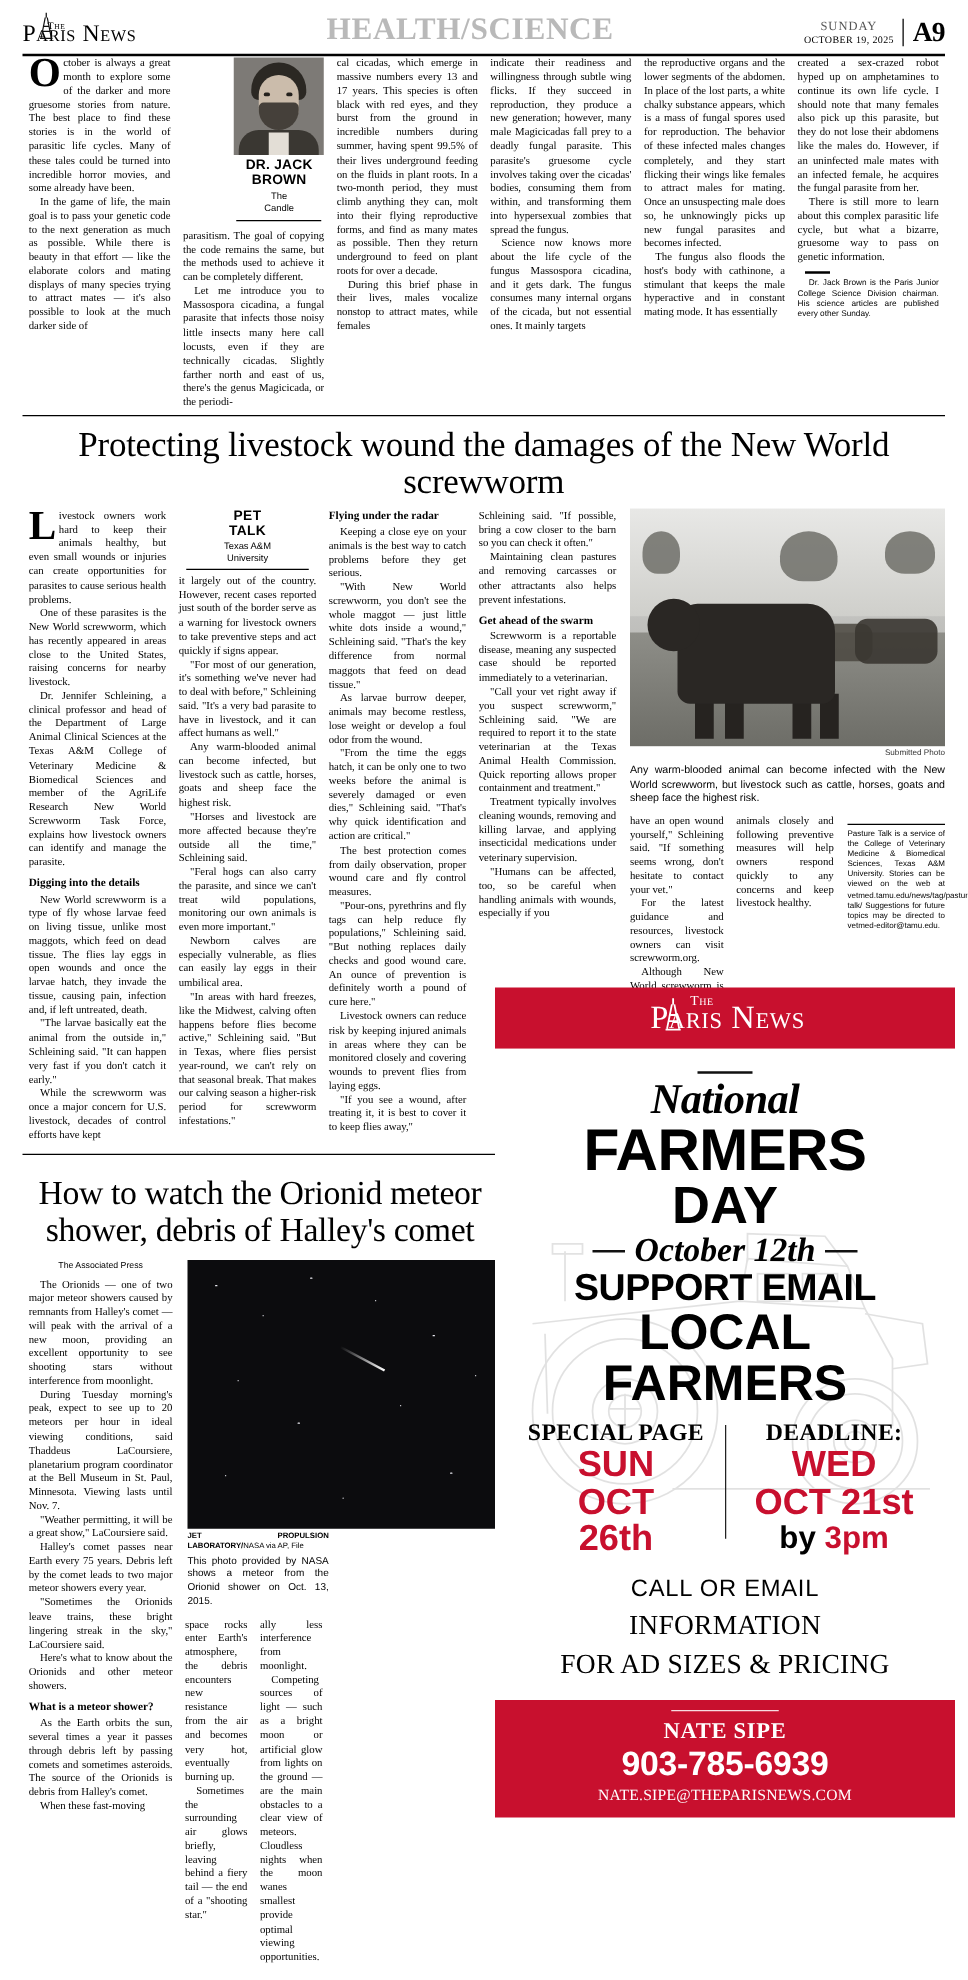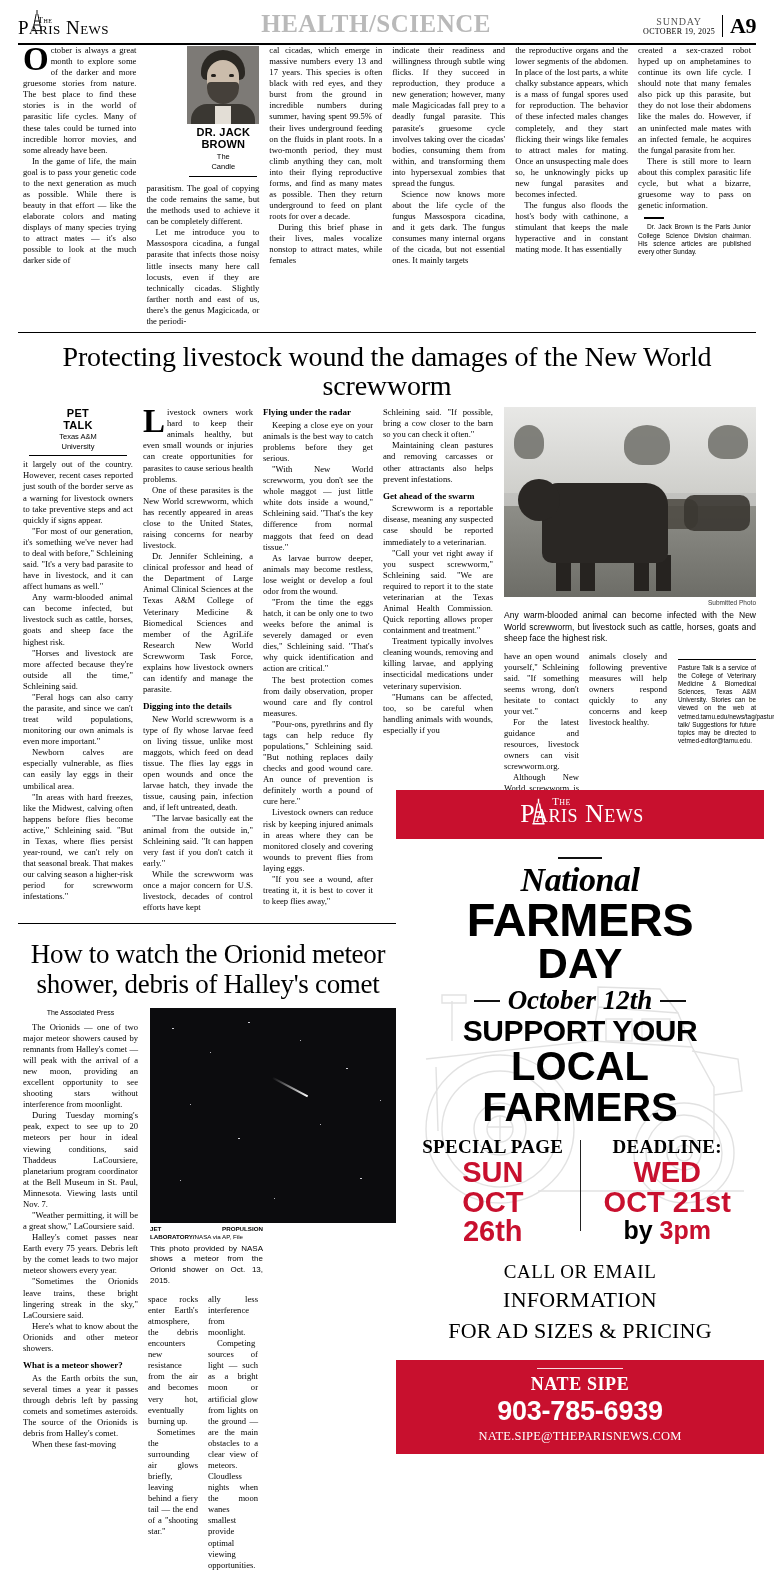--- a/index.html
+++ b/index.html
@@ -174,21 +174,21 @@
           letter-spacing:.3px; }
   .sp-r { font-family:"Liberation Sans", sans-serif; font-weight:700; color:#c8102e;
           font-size:29px; line-height:1.02; }
   .dl-h { font-family:"Liberation Serif", serif; font-weight:700; font-size:19px;
           letter-spacing:.3px; }
   .dl-r { font-family:"Liberation Sans", sans-serif; font-weight:700; color:#c8102e;
           font-size:29px; line-height:1.02; }
   .dl-by { font-family:"Liberation Sans", sans-serif; font-weight:700; font-size:25px;
            line-height:1.05; }
   .dl-by b { color:#c8102e; font-weight:700; }
-  .ad-call { font-family:Liberation Serif, serif; font-size:19px; text-align:center;
+  .ad-call { font-family:Liberation Sans, sans-serif; font-size:19px; text-align:center;
              letter-spacing:.6px; margin-top:14px; position:relative; }
   .ad-sizes { font-family:"Liberation Serif", serif; font-size:22px; text-align:center;
               letter-spacing:.2px; line-height:1.25; position:relative; margin-top:3px; }
   .adfoot { background:#c8102e; color:#fff; text-align:center; padding:8px 0 10px;
             margin-top:12px; }
   .adfoot .fr { width:86px; border-top:1px solid #fff; margin:0 auto 5px; opacity:.85; }
   .adfoot .nm { font-family:"Liberation Serif", serif; font-weight:700; font-size:18px;
                 letter-spacing:.6px; }
   .adfoot .ph { font-family:"Liberation Sans", sans-serif; font-weight:700; font-size:27px;
                 letter-spacing:-.2px; margin:1px 0 2px; }
@@ -263,43 +263,43 @@
       <p class="tagline">Dr. Jack Brown is the Paris Junior College Science Division chairman. His science articles are published every other Sunday.</p>
     </div>
   </div>
 
   <div class="rule-thin"></div>
 
   <h1 class="headline sub2">Protecting livestock wound the damages of the New World screwworm</h1>
 
   <div class="cols a2">
     <div class="col">
+      <p class="dropcap noind">Livestock owners work hard to keep their animals healthy, but even small wounds or injuries can create opportunities for parasites to cause serious health problems.</p>
+      <p>One of these parasites is the New World screwworm, which has recently appeared in areas close to the United States, raising concerns for nearby livestock.</p>
+      <p>Dr. Jennifer Schleining, a clinical professor and head of the Department of Large Animal Clinical Sciences at the Texas A&amp;M College of Veterinary Medicine &amp; Biomedical Sciences and member of the AgriLife Research New World Screwworm Task Force, explains how livestock owners can identify and manage the parasite.</p>
+      <div class="sub">Digging into the details</div>
+      <p>New World screwworm is a type of fly whose larvae feed on living tissue, unlike most maggots, which feed on dead tissue. The flies lay eggs in open wounds and once the larvae hatch, they invade the tissue, causing pain, infection and, if left untreated, death.</p>
+      <p>"The larvae basically eat the animal from the outside in," Schleining said. "It can happen very fast if you don't catch it early."</p>
+      <p>While the screwworm was once a major concern for U.S. livestock, decades of control efforts have kept</p>
+    </div>
+    <div class="col">
       <div class="pettalk">
         <div class="t">PET</div>
         <div class="t">TALK</div>
         <div class="s">Texas A&amp;M</div>
         <div class="s">University</div>
         <div class="r"></div>
       </div>
       <p class="noind">it largely out of the country. However, recent cases reported just south of the border serve as a warning for livestock owners to take preventive steps and act quickly if signs appear.</p>
       <p>"For most of our generation, it's something we've never had to deal with before," Schleining said. "It's a very bad parasite to have in livestock, and it can affect humans as well."</p>
       <p>Any warm-blooded animal can become infected, but livestock such as cattle, horses, goats and sheep face the highest risk.</p>
       <p>"Horses and livestock are more affected because they're outside all the time," Schleining said.</p>
       <p>"Feral hogs can also carry the parasite, and since we can't treat wild populations, monitoring our own animals is even more important."</p>
       <p>Newborn calves are especially vulnerable, as flies can easily lay eggs in their umbilical area.</p>
       <p>"In areas with hard freezes, like the Midwest, calving often happens before flies become active," Schleining said. "But in Texas, where flies persist year-round, we can't rely on that seasonal break. That makes our calving season a higher-risk period for screwworm infestations."</p>
-    </div>
-    <div class="col">
-      <p class="dropcap noind">Livestock owners work hard to keep their animals healthy, but even small wounds or injuries can create opportunities for parasites to cause serious health problems.</p>
-      <p>One of these parasites is the New World screwworm, which has recently appeared in areas close to the United States, raising concerns for nearby livestock.</p>
-      <p>Dr. Jennifer Schleining, a clinical professor and head of the Department of Large Animal Clinical Sciences at the Texas A&amp;M College of Veterinary Medicine &amp; Biomedical Sciences and member of the AgriLife Research New World Screwworm Task Force, explains how livestock owners can identify and manage the parasite.</p>
-      <div class="sub">Digging into the details</div>
-      <p>New World screwworm is a type of fly whose larvae feed on living tissue, unlike most maggots, which feed on dead tissue. The flies lay eggs in open wounds and once the larvae hatch, they invade the tissue, causing pain, infection and, if left untreated, death.</p>
-      <p>"The larvae basically eat the animal from the outside in," Schleining said. "It can happen very fast if you don't catch it early."</p>
-      <p>While the screwworm was once a major concern for U.S. livestock, decades of control efforts have kept</p>
     </div>
     <div class="col">
       <div class="sub" style="margin-top:0">Flying under the radar</div>
       <p>Keeping a close eye on your animals is the best way to catch problems before they get serious.</p>
       <p>"With New World screwworm, you don't see the whole maggot — just little white dots inside a wound," Schleining said. "That's the key difference from normal maggots that feed on dead tissue."</p>
       <p>As larvae burrow deeper, animals may become restless, lose weight or develop a foul odor from the wound.</p>
       <p>"From the time the eggs hatch, it can be only one to two weeks before the animal is severely damaged or even dies," Schleining said. "That's why quick identification and action are critical."</p>
       <p>The best protection comes from daily observation, proper wound care and fly control measures.</p>
       <p>"Pour-ons, pyrethrins and fly tags can help reduce fly populations," Schleining said. "But nothing replaces daily checks and good wound care. An ounce of prevention is definitely worth a pound of cure here."</p>
       <p>Livestock owners can reduce risk by keeping injured animals in areas where they can be monitored closely and covering wounds to prevent flies from laying eggs.</p>
@@ -445,21 +445,21 @@
 
       <div class="addash"></div>
       <div class="ad-nat">National</div>
       <div class="ad-farmers">FARMERS</div>
       <div class="ad-day">DAY</div>
       <div class="ad-oct">
         <i></i>
         <span>October 12th</span>
         <i></i>
       </div>
-      <div class="ad-sup">SUPPORT YOUR</div>
+      <div class="ad-sup">SUPPORT EMAIL</div>
       <div class="ad-loc">LOCAL</div>
       <div class="ad-far2">FARMERS</div>
 
       <div class="adsplit">
         <div class="half">
           <div class="sp-h">SPECIAL PAGE</div>
           <div class="sp-r">SUN</div>
           <div class="sp-r">OCT</div>
           <div class="sp-r">26th</div>
         </div>

